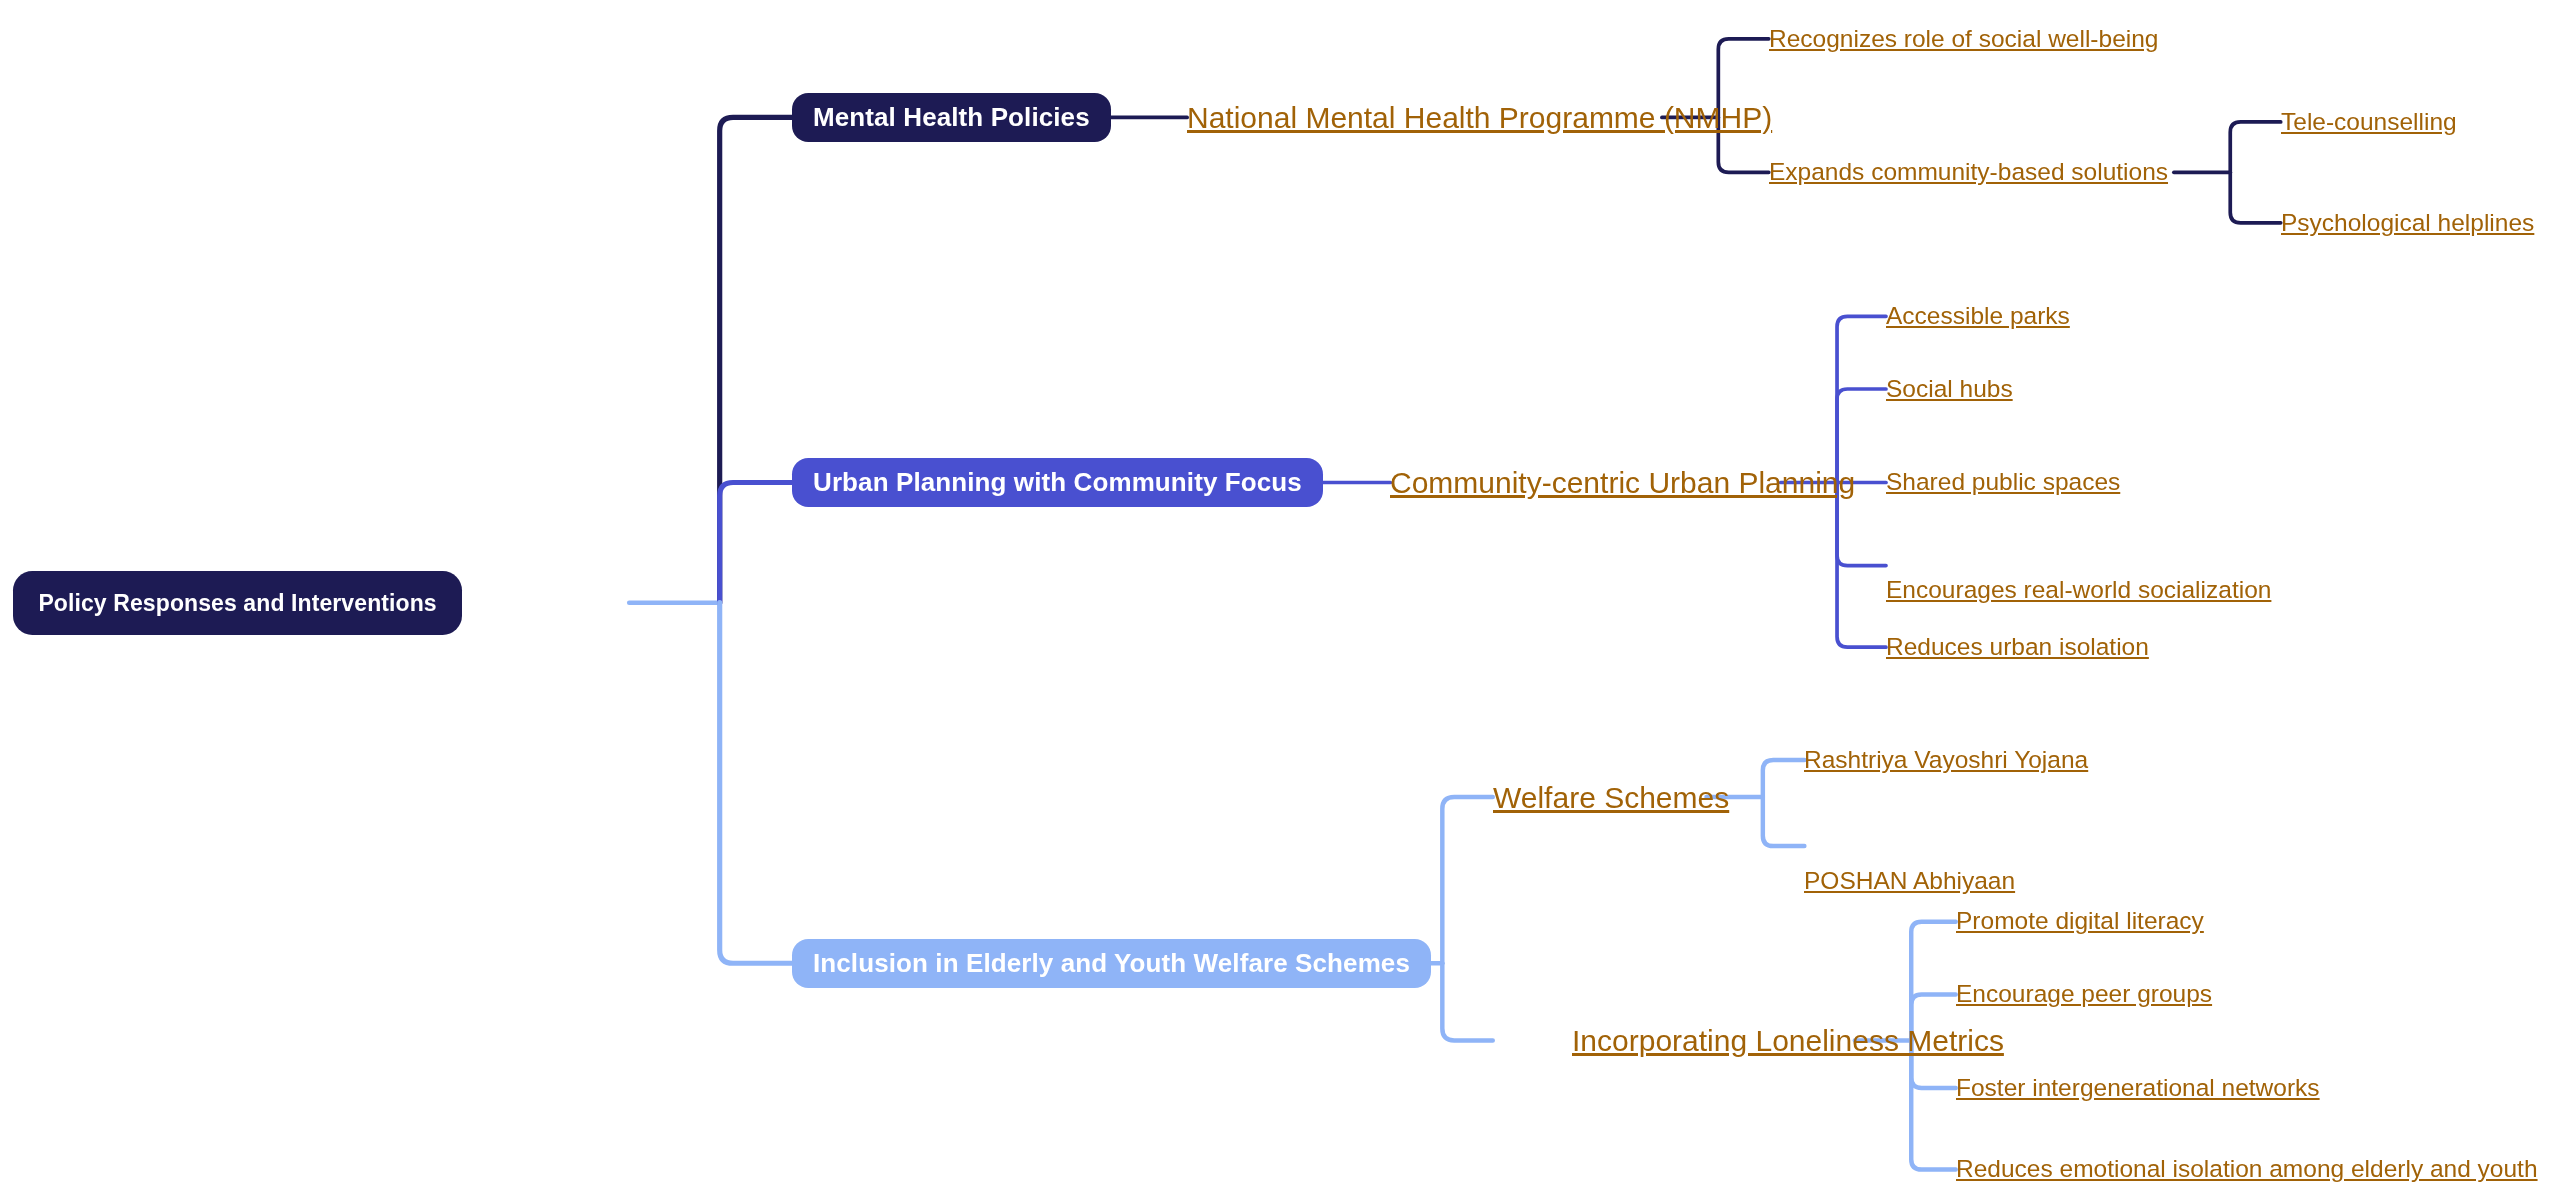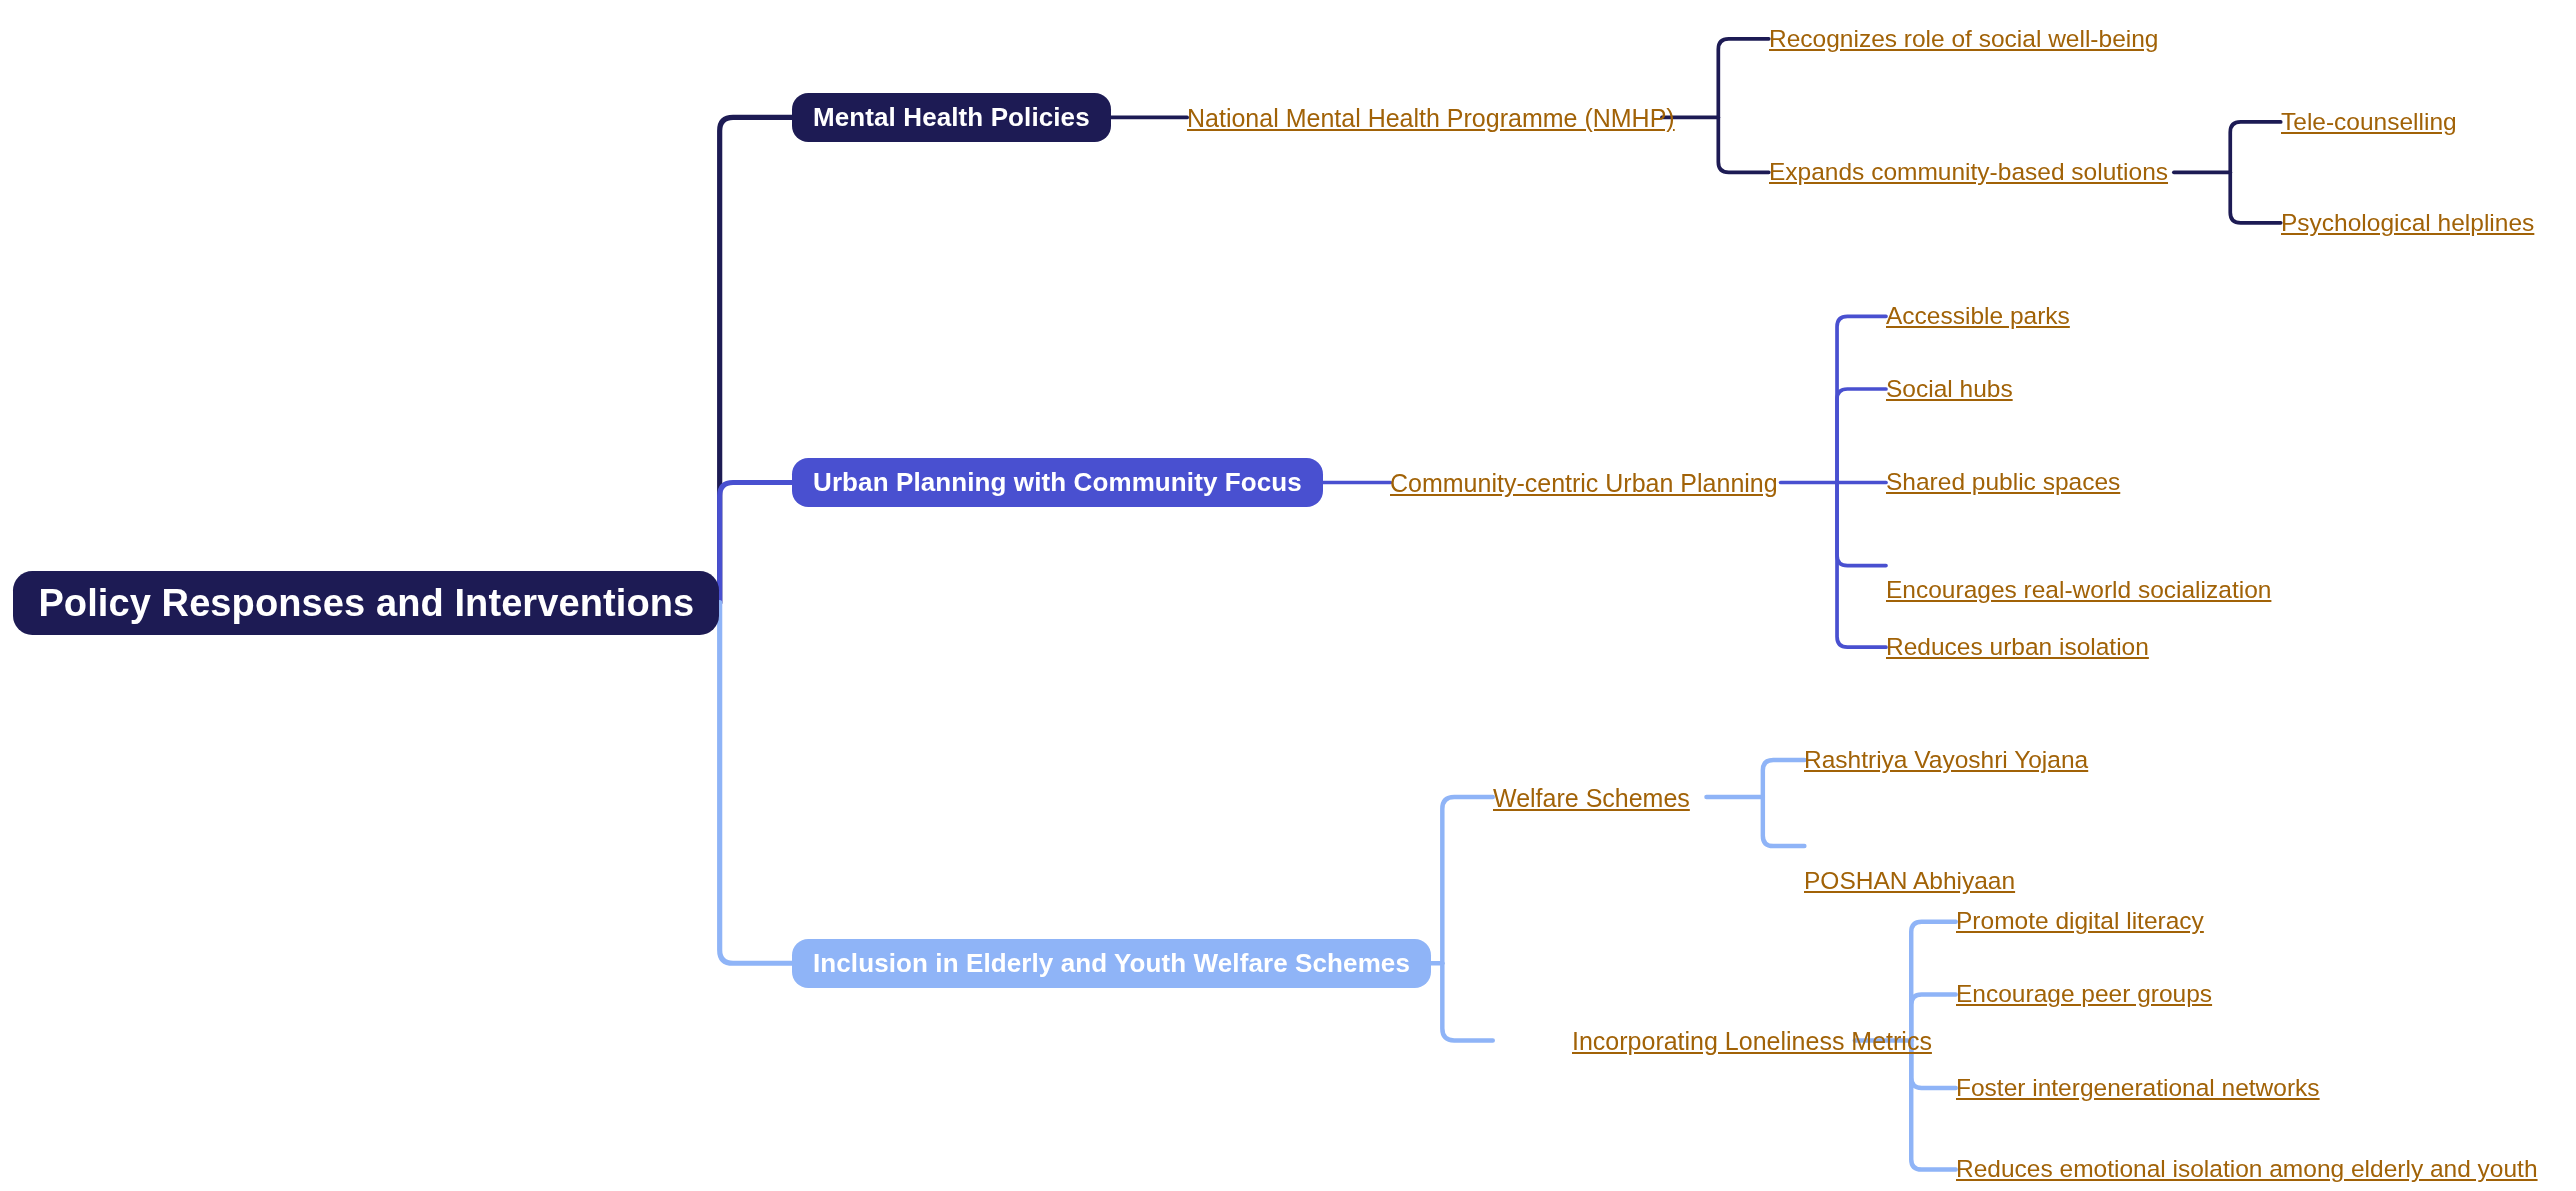--- a/index.html
+++ b/index.html
@@ -27,38 +27,38 @@
     white-space: nowrap;
   }
   
   .box {
     border-radius: 16.3px;
     color: #ffffff;
     font-weight: bold;
     letter-spacing: 0.1px;
   }
   .box.root {
-    font-size: 38px;
+    font-size: 23px;
     padding: 0 25px;
     height: 64px;
     border-radius: 19.3px;
   }
   .box.lvl1 {
     font-size: 26px;
     padding: 0 21px;
     height: 49px;
   }
   
   .plain {
     color: #a16207;
     font-size: 25px;
     font-weight: normal;
     text-decoration: underline;
   }
-  .plain.lvl2 { font-size: 25px; }
+  .plain.lvl2 { font-size: 30px; }
   .plain.lvl3 { font-size: 24.5px; }
   .left   { justify-content: flex-start; }
 </style>
 </head>
 <body>
 
 <div id="mindmap-root">
 
   <svg class="connectors" viewBox="0 0 3472 1606" xmlns="http://www.w3.org/2000/svg">
     <g fill="none" stroke-linecap="round" stroke-linejoin="round">

